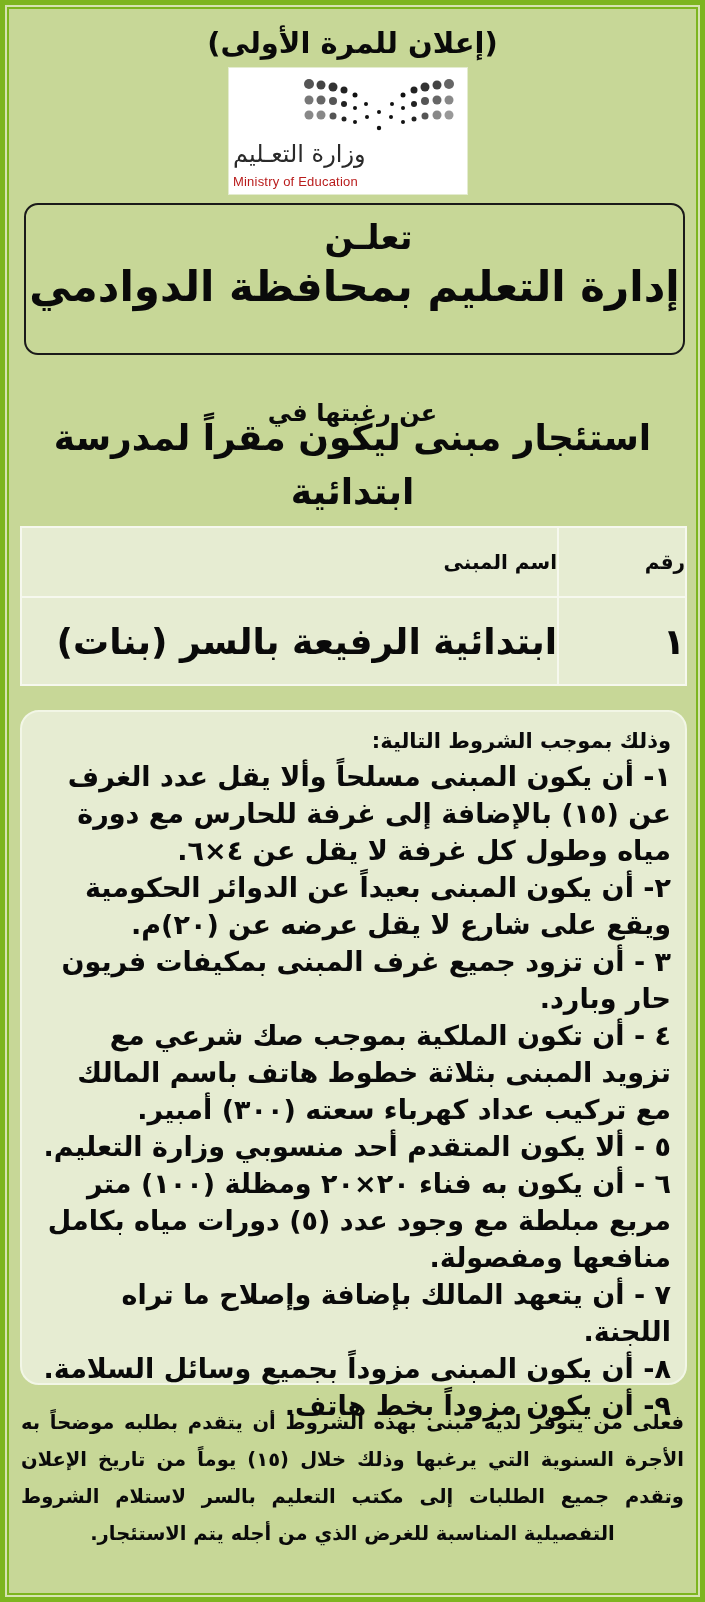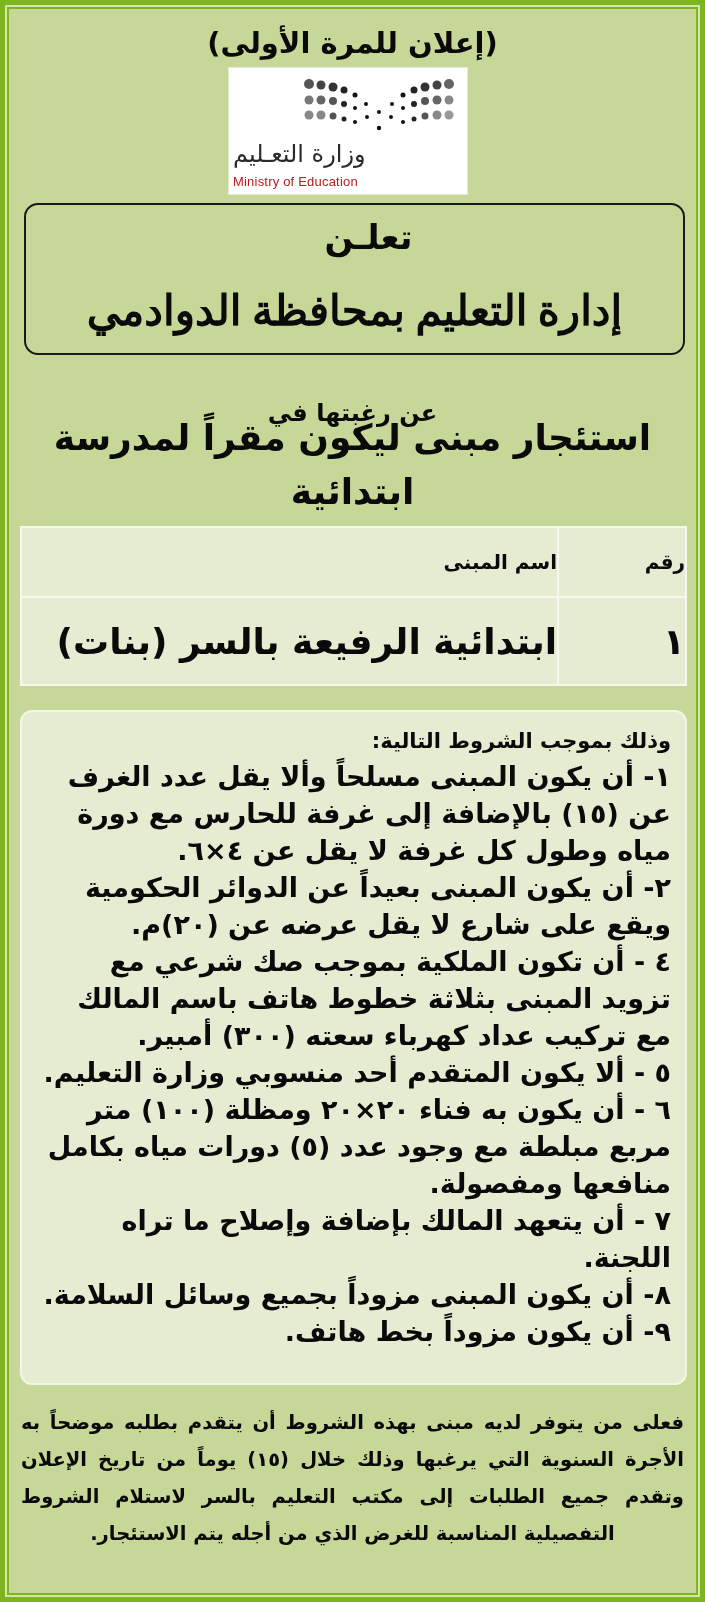--- a/index.html
+++ b/index.html
@@ -37,42 +37,42 @@
   }
   .logo-en {
     position: absolute; left: 4px; top: 106px; font-size: 13px; color: #b91c1c;
     font-family: "Liberation Sans", sans-serif; letter-spacing: 0.2px;
   }
   .announce-box {
     position: absolute; left: 15px; top: 194px; width: 661px; height: 152px;
     border: 2px solid #1a1a1a; border-radius: 14px; text-align: center;
   }
   .announce-verb { font-size: 34px; font-weight: bold; line-height: 40px; margin-top: 12px; padding-left: 28px; }
-  .announce-org { font-size: 42px; font-weight: bold; line-height: 56px; margin-top: 26px; font-family: Liberation Serif, serif; }
+  .announce-org { font-size: 42px; font-weight: bold; line-height: 56px; margin-top: 2px; }
   .desire-line {
     position: absolute; top: 360px; left: 0; right: 0; text-align: center;
     font-size: 24px; font-weight: bold; line-height: 32px; margin-top: 28px;
   }
   .subject {
     position: absolute; top: 402px; left: 0; right: 0; text-align: center;
     font-size: 36px; font-weight: bold; line-height: 54px;
   }
   .bld-table {
     position: absolute; left: 11px; top: 517px; width: 667px; height: 160px;
     border-collapse: collapse; background: #e6ecd2;
   }
   .bld-table td, .bld-table th {
     border: 2px solid #f6f8ee; text-align: right; font-weight: bold;
   }
   .bld-table th { height: 70px; font-size: 20px; }
   .bld-table td { height: 88px; font-size: 36px; }
   .col-num { width: 128px; }
   .conditions {
     position: absolute; left: 11px; top: 701px; width: 667px; height: 675px;
-    background: #e6ecd2; border-radius: 12px;
+    background: #e6ecd2; border-radius: 19px;
     border: 2px solid #f2f6e6;
     padding: 12px 14px 0 14px;
   }
   .cond-heading { font-size: 21px; font-weight: bold; line-height: 34px; }
   .cond-list { list-style: none; }
   .cond-item { font-size: 27px; font-weight: bold; line-height: 37px; text-align: right; }
   .cond-item .num { display: inline; }
   .footer-text {
     position: absolute; left: 12px; right: 12px; top: 1395px;
     text-align: justify; text-align-last: center;
@@ -156,20 +156,21 @@
         <td>ابتدائية الرفيعة بالسر (بنات)</td>
       </tr>
     </tbody>
       </table>
 
     <div class="conditions">
       <div class="cond-heading">وذلك بموجب الشروط التالية:</div>
       <ul class="cond-list">
         <li class="cond-item"><span class="num">١-</span> <span>أن يكون المبنى مسلحاً وألا يقل عدد الغرف عن (١٥) بالإضافة إلى غرفة للحارس مع دورة مياه وطول كل غرفة لا يقل عن ٤×٦.</span></li>
         <li class="cond-item"><span class="num">٢-</span> <span>أن يكون المبنى بعيداً عن الدوائر الحكومية ويقع على شارع لا يقل عرضه عن (٢٠)م.</span></li>
+        <li class="cond-item"><span class="num">٣ -</span> <span>أن تزود جميع غرف المبنى بمكيفات فريون حار وبارد.</span></li>
         <li class="cond-item"><span class="num">٤ -</span> <span>أن تكون الملكية بموجب صك شرعي مع تزويد المبنى بثلاثة خطوط هاتف باسم المالك مع تركيب عداد كهرباء سعته (٣٠٠) أمبير.</span></li>
         <li class="cond-item"><span class="num">٥ -</span> <span>ألا يكون المتقدم أحد منسوبي وزارة التعليم.</span></li>
         <li class="cond-item"><span class="num">٦ -</span> <span>أن يكون به فناء ٢٠×٢٠ ومظلة (١٠٠) متر مربع مبلطة مع وجود عدد (٥) دورات مياه بكامل منافعها ومفصولة.</span></li>
         <li class="cond-item"><span class="num">٧ -</span> <span>أن يتعهد المالك بإضافة وإصلاح ما تراه اللجنة.</span></li>
         <li class="cond-item"><span class="num">٨-</span> <span>أن يكون المبنى مزوداً بجميع وسائل السلامة.</span></li>
         <li class="cond-item"><span class="num">٩-</span> <span>أن يكون مزوداً بخط هاتف.</span></li>
       </ul>
     </div>
 
     <div class="footer-text">فعلى من يتوفر لديه مبنى بهذه الشروط أن يتقدم بطلبه موضحاً به الأجرة السنوية التي يرغبها وذلك خلال (١٥) يوماً من تاريخ الإعلان وتقدم جميع الطلبات إلى مكتب التعليم بالسر لاستلام الشروط التفصيلية المناسبة للغرض الذي من أجله يتم الاستئجار.</div>

